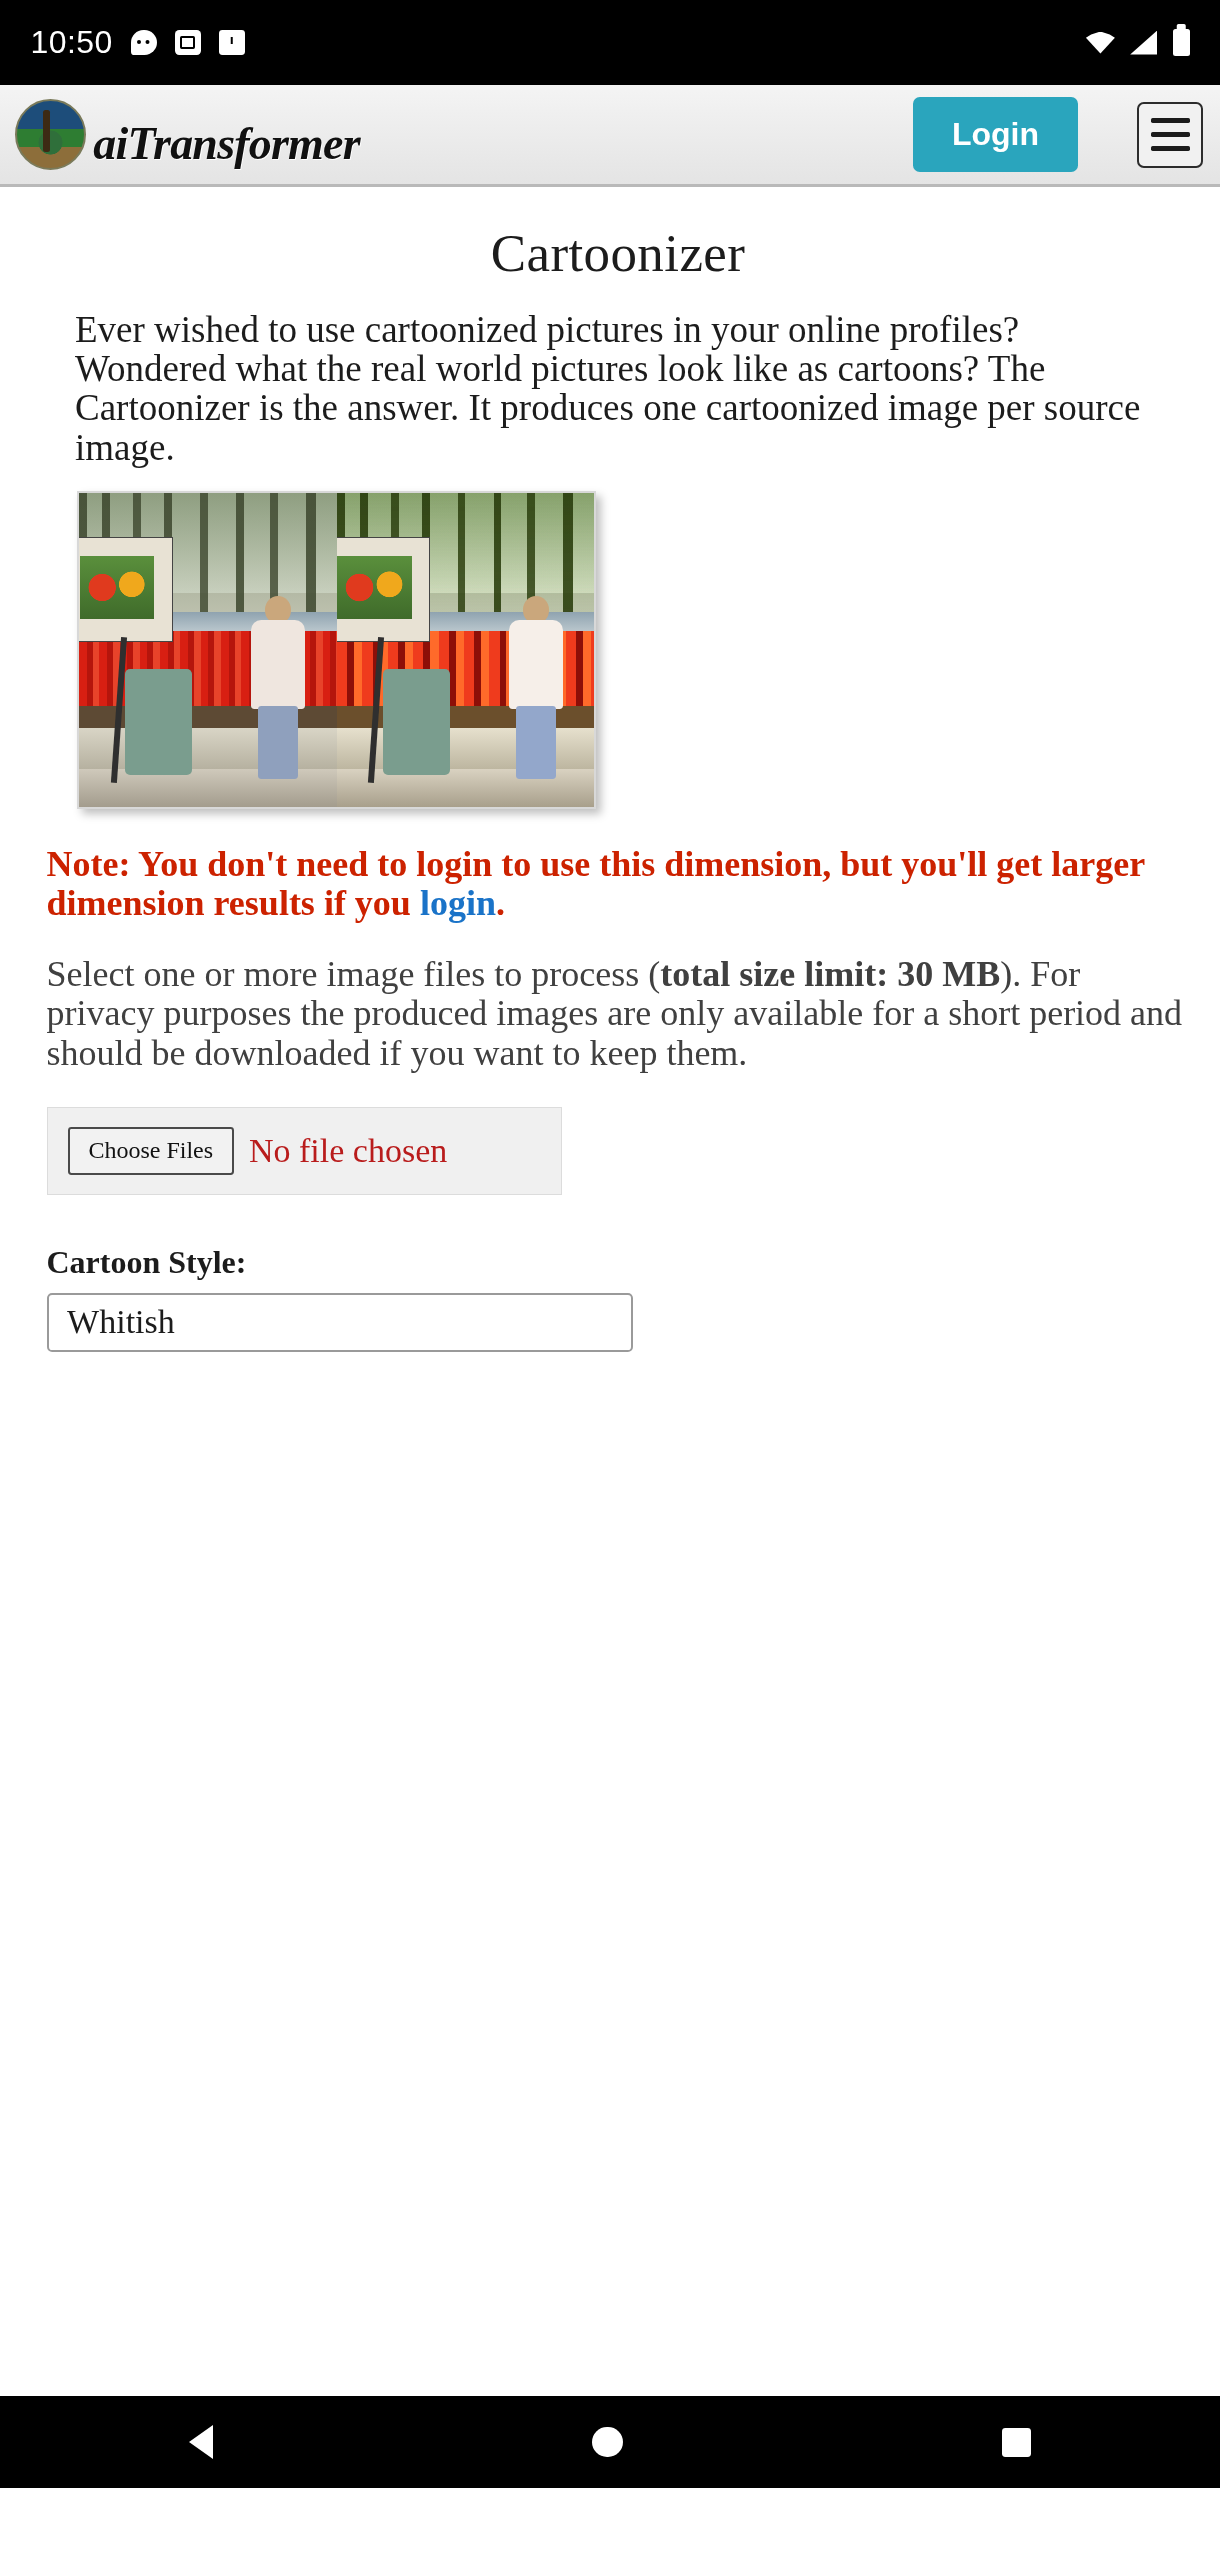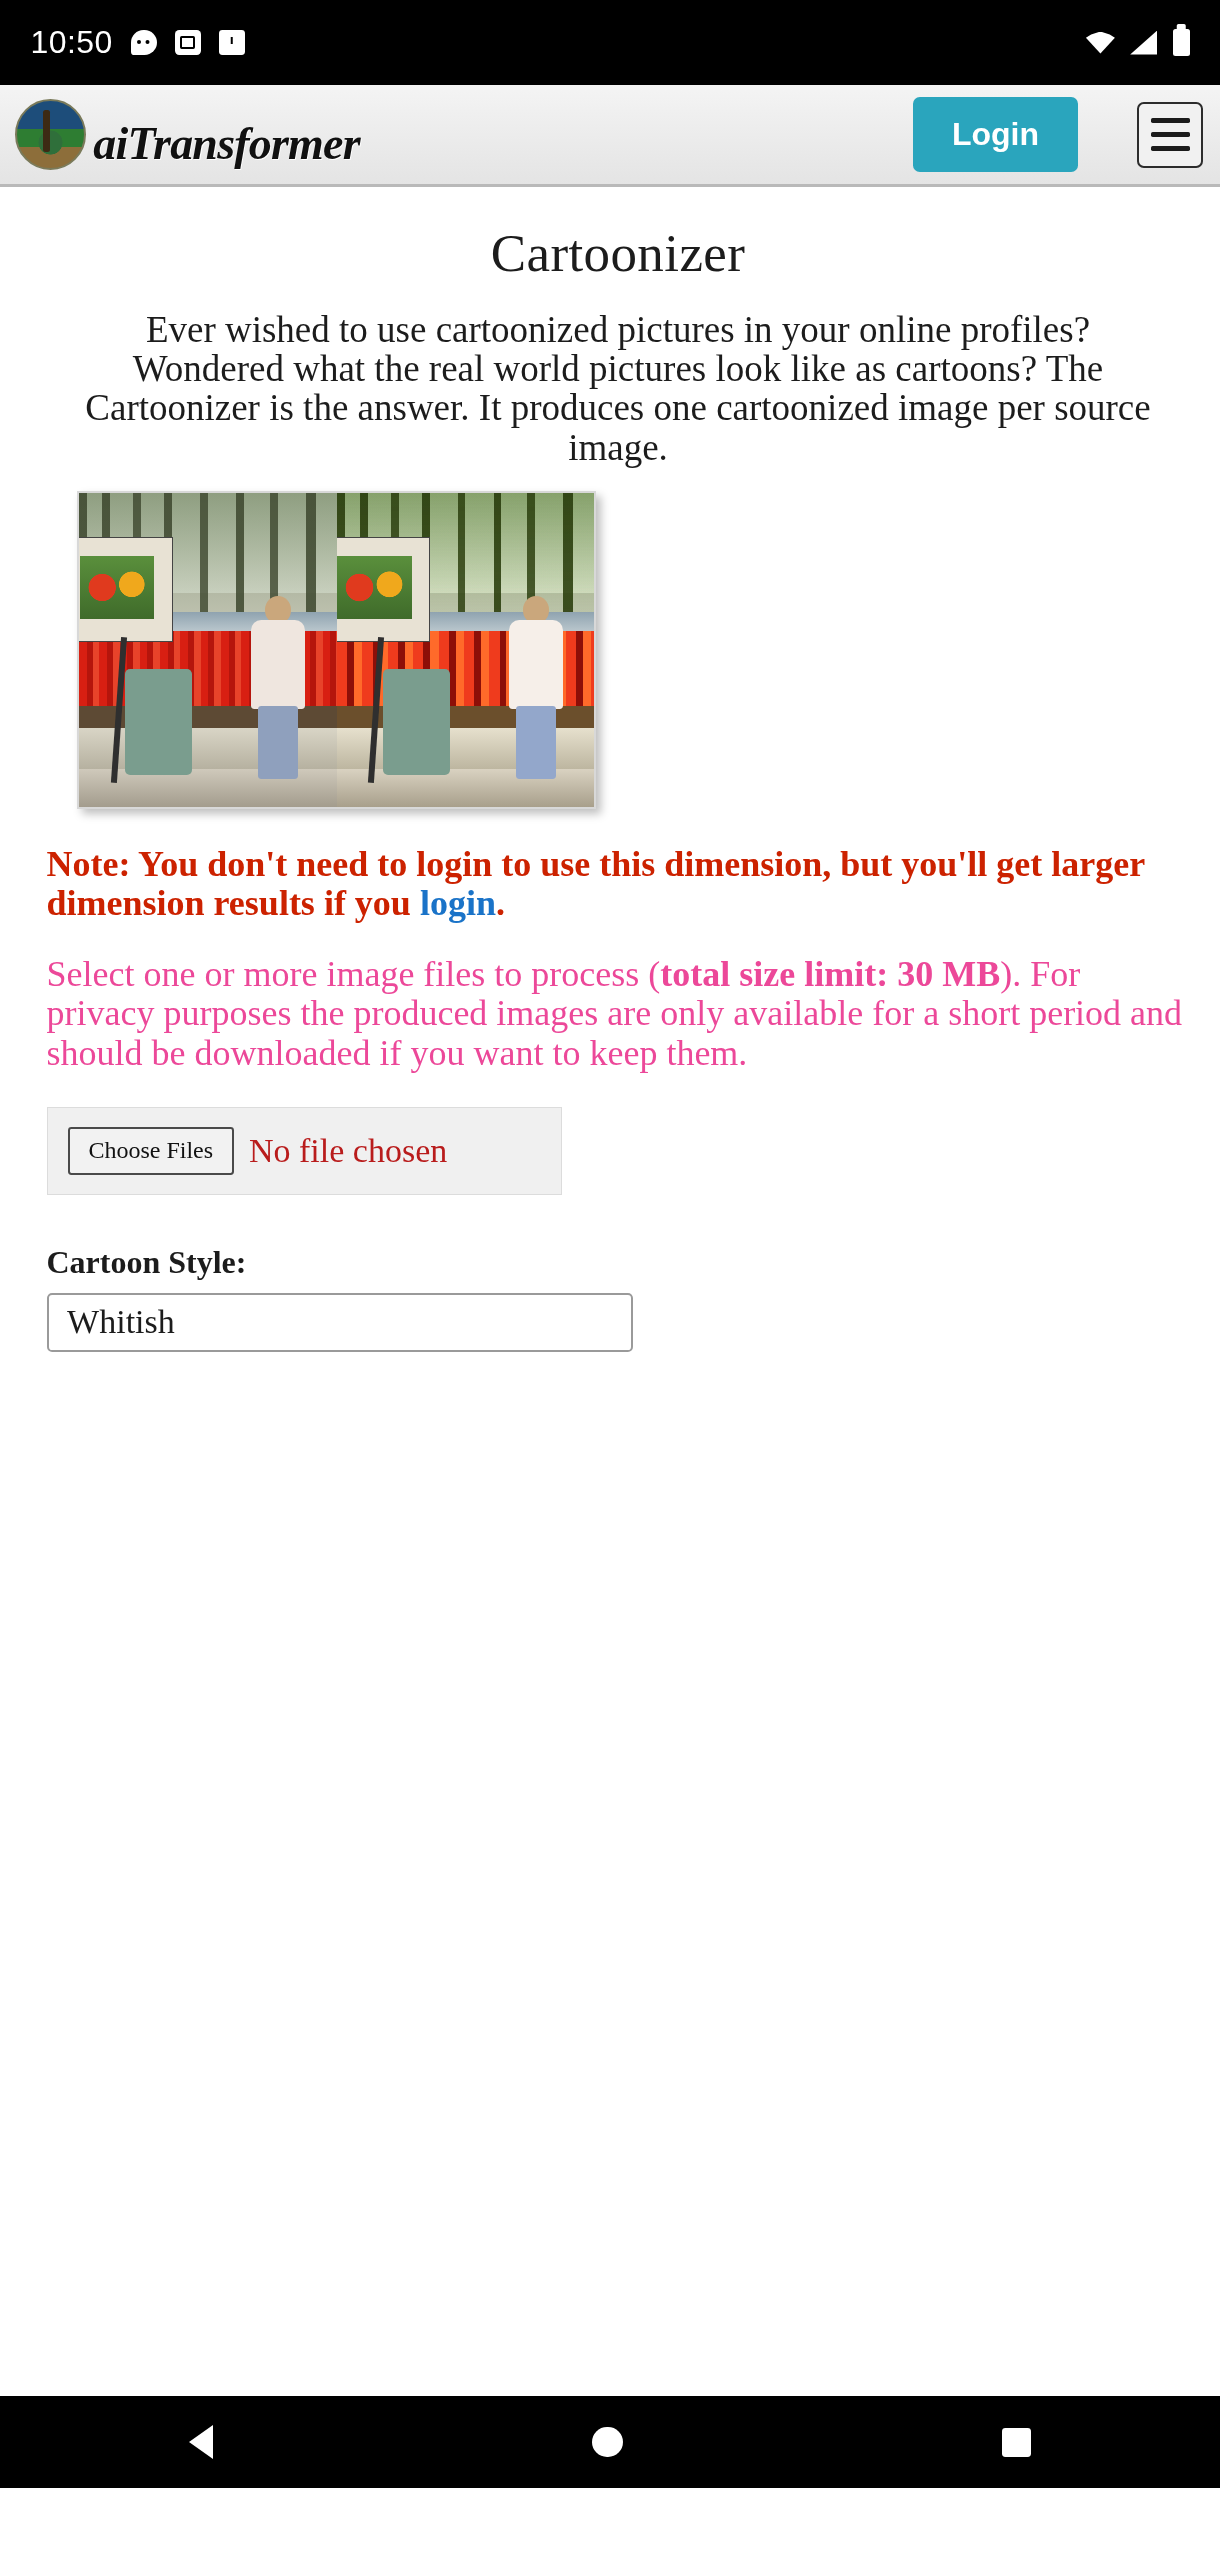--- a/index.html
+++ b/index.html
@@ -182,21 +182,20 @@
     color: #1c1c1c;
     margin: 36px 0 27px 0;
     letter-spacing: 0.4px;
   }
   p.intro {
     font-size: 37px;
     line-height: 1.06;
     color: #1c1c1c;
     padding: 0 59px;
     margin-bottom: 24px;
-    text-align: center;
   }
 
   
   .sample-wrap {
     margin: 0 59px 0 61px;
     position: relative;
   }
   .sample {
     width: 519px;
     height: 318px;
@@ -307,21 +306,21 @@
     font-size: 36px;
     line-height: 1.1;
     padding: 0 30.5px;
     margin: 36px 0 30.5px 0;
   }
   p.note a { color: #1a73c8; text-decoration: none; }
 
   p.desc {
     font-size: 36px;
     line-height: 1.1;
-    color: #ec4899;
+    color: #404040;
     padding: 0 30.5px;
     margin-bottom: 34px;
   }
   p.desc b { font-weight: bold; }
 
   
   .file-row {
     margin: 0 30.5px;
     background: #f0f0f0;
     border: 1.7px solid #dcdcdc;

